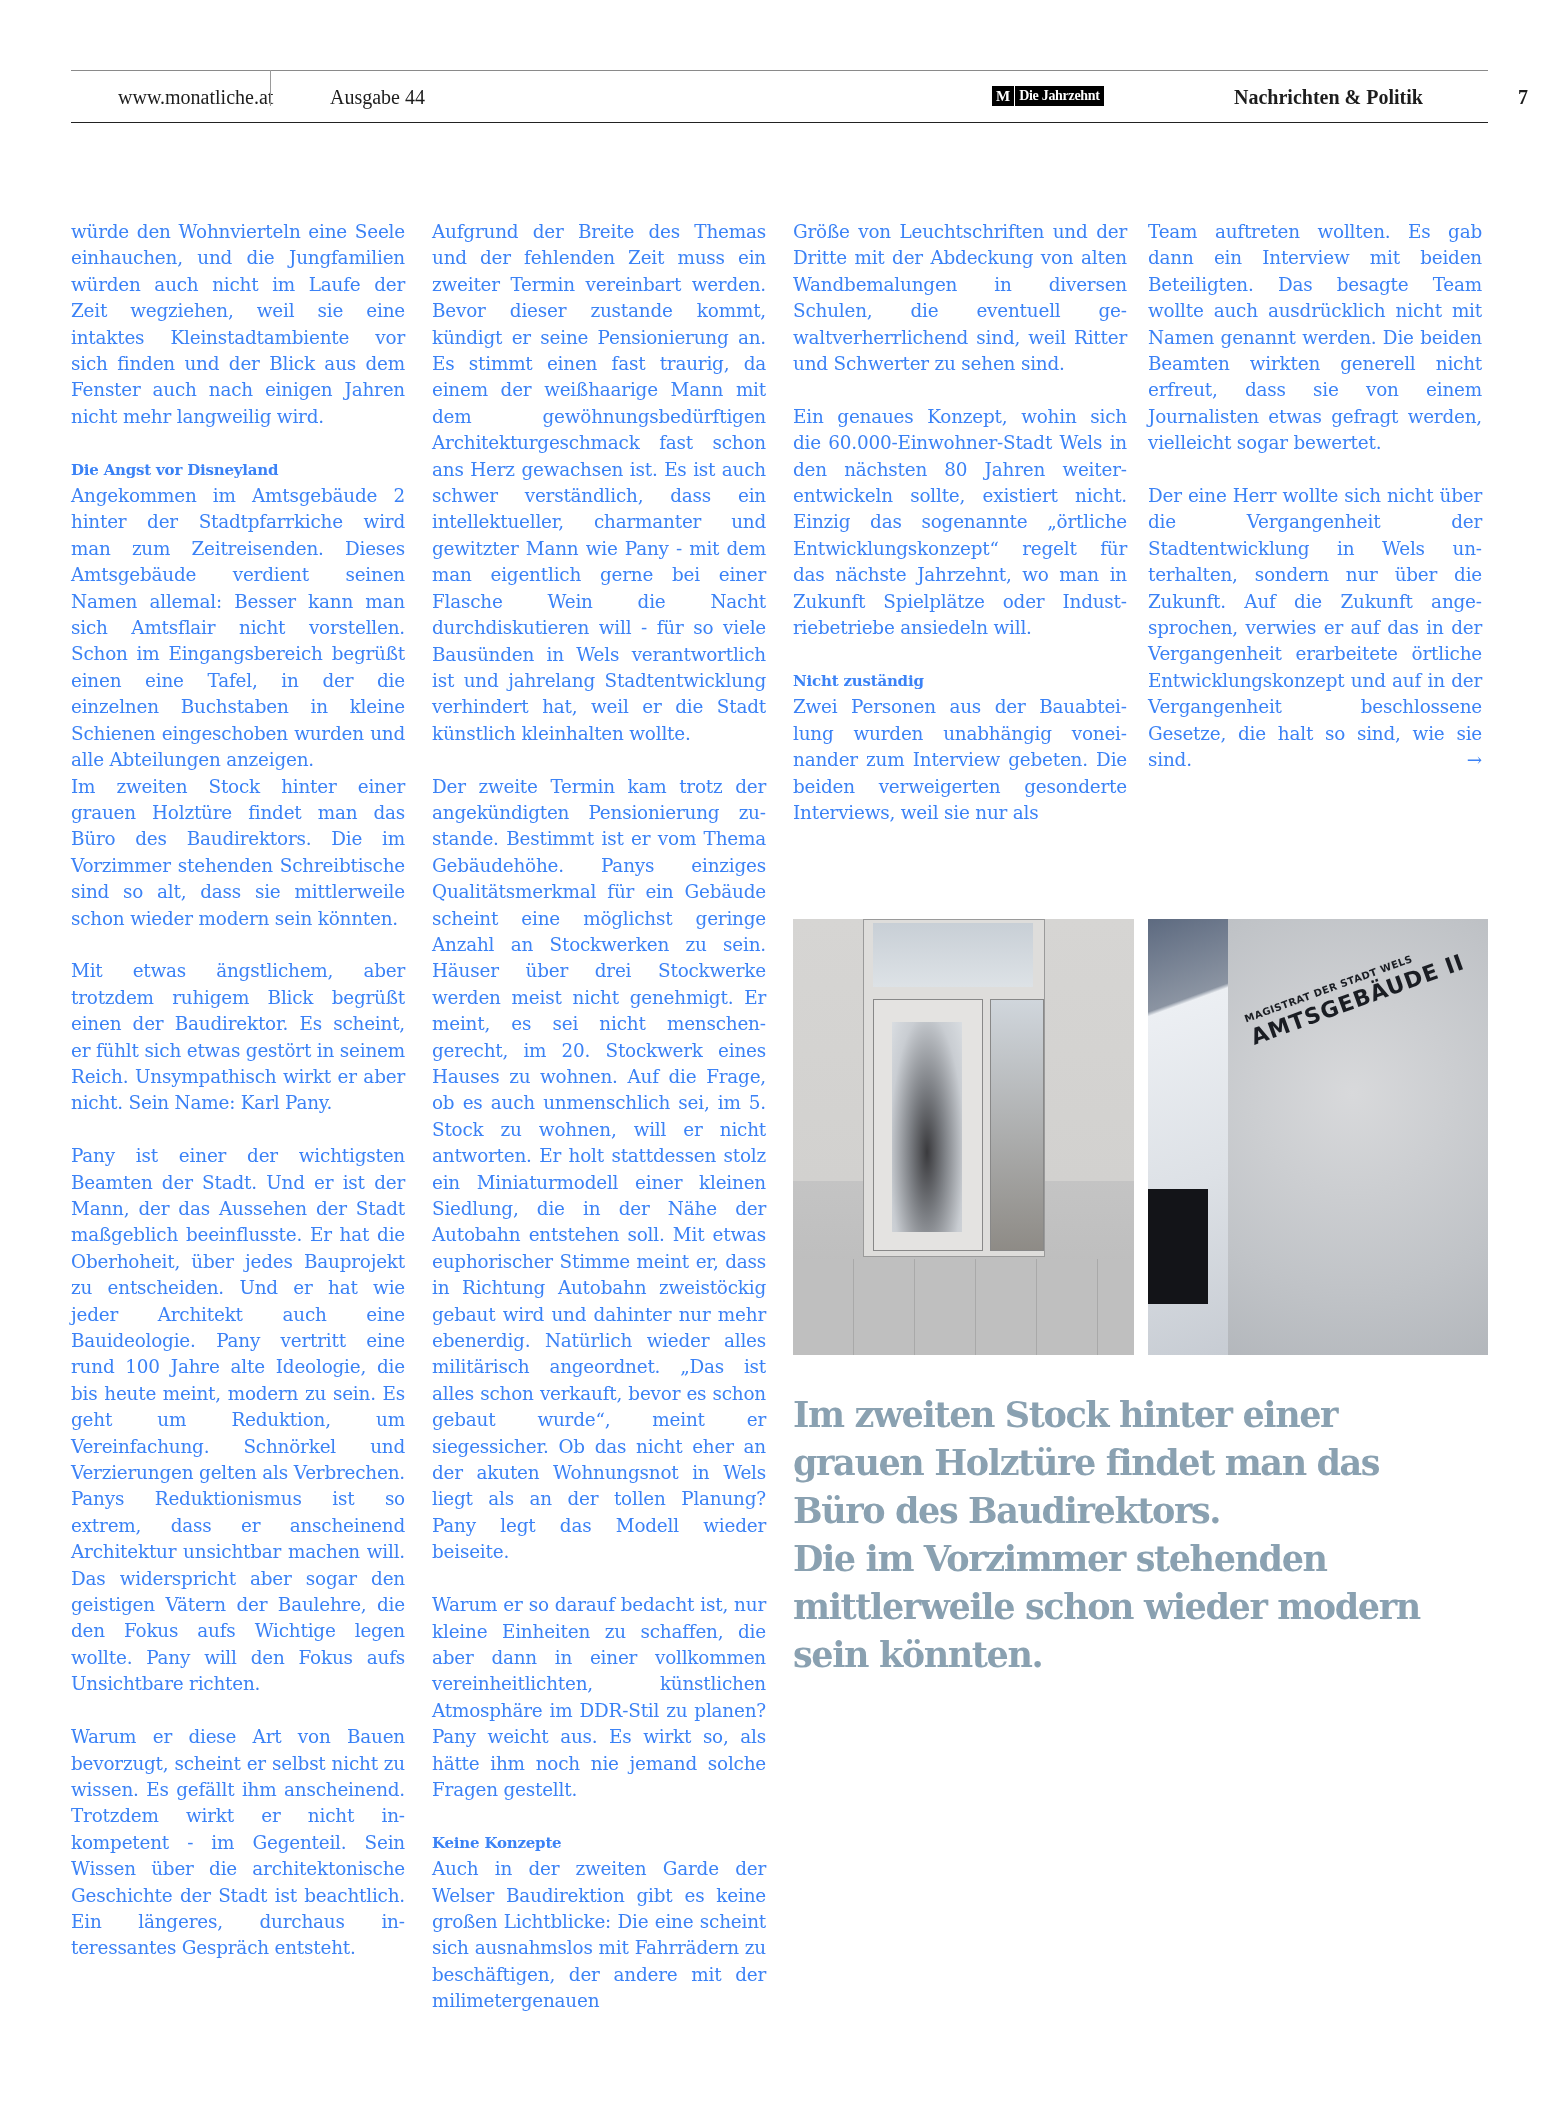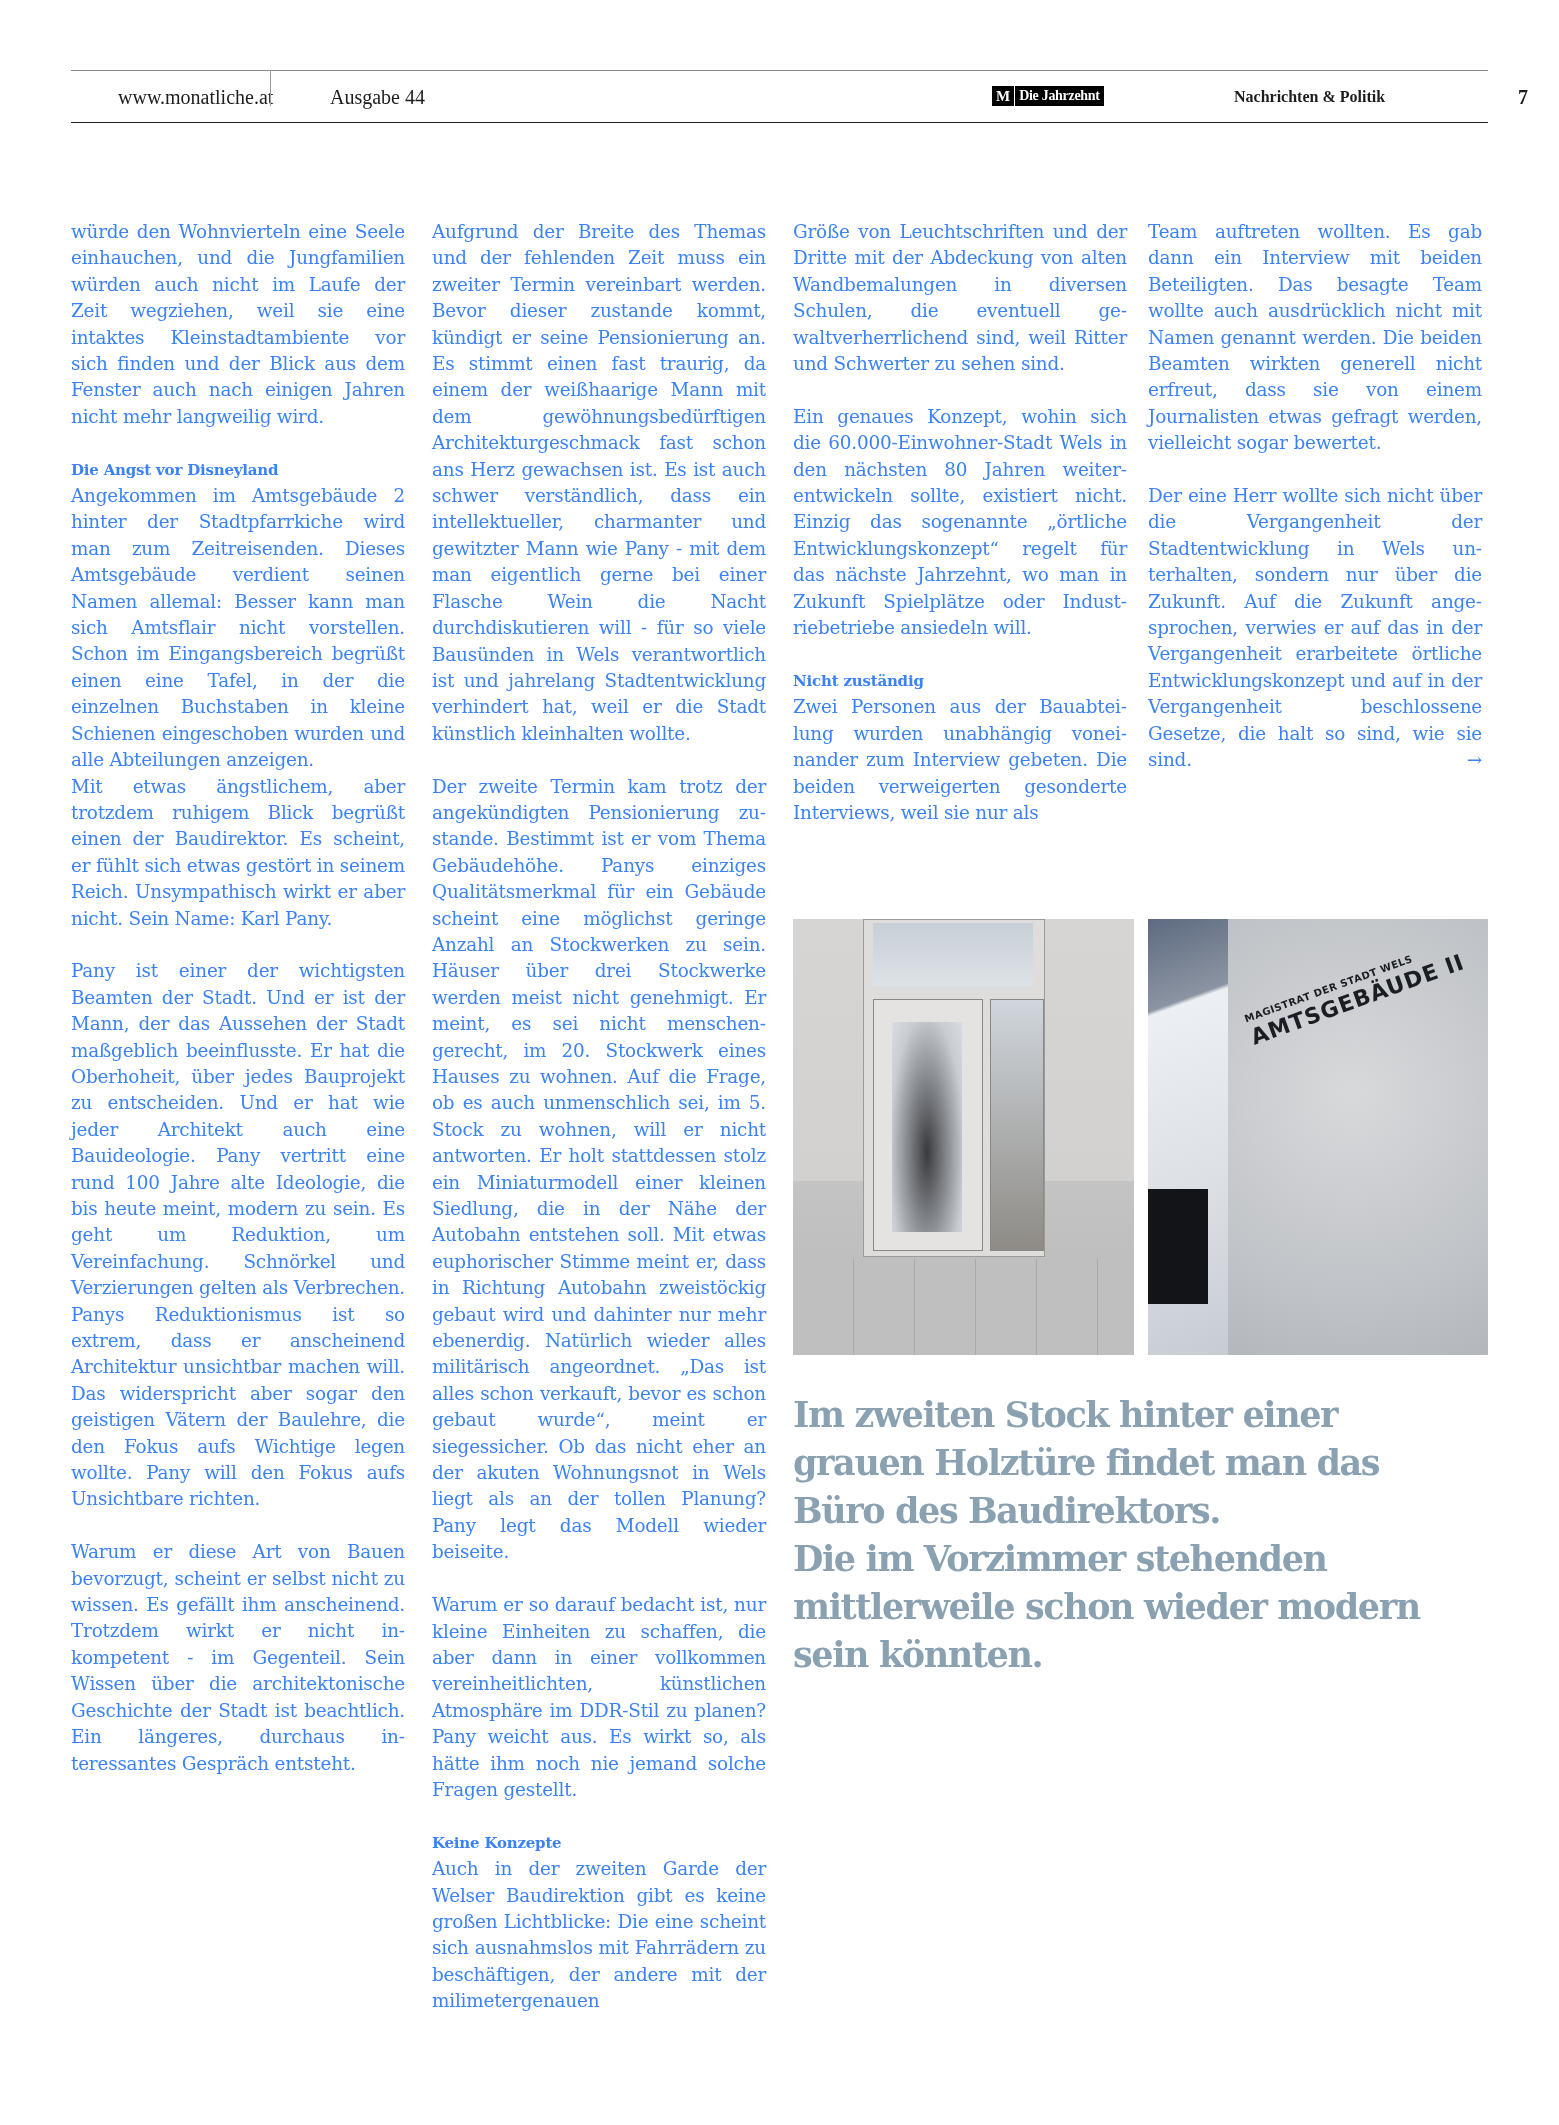--- a/index.html
+++ b/index.html
@@ -12,21 +12,21 @@
   .hdr { position:absolute; top:84px; height:26px; line-height:26px;
          font-family:"Liberation Serif", serif; font-size:20px; color:#1d1d1d;margin-left:47px; }
   .hdr-url { left:71px; }
   .hdr-sep { position:absolute; left:270px; top:70px; width:1px; height:36px; background:#9a9a9a; }
   .hdr-issue { left:283px; }
   .logo { position:absolute; left:992px; top:86px; height:20px; display:flex; align-items:stretch; background:#000; }
   .logo-m { color:#fff; font-family:"Liberation Serif", serif; font-weight:bold; font-size:15px; line-height:20px;
             padding:0 4px; border-right:1px solid #fff; }
   .logo-name { color:#fff; font-family:"Liberation Serif", serif; font-weight:bold; font-size:14px; line-height:20px;
                padding:0 4px; letter-spacing:-0.3px; }
-  .hdr-section { left:1187px; font-weight:bold; font-size:16px; }
+  .hdr-section { left:1187px; font-weight:bold; font-size:20px; }
   .hdr-page { left:1471px; font-weight:bold; font-size:20px; }
 
   
   .col { position:absolute; top:219px; width:334px;
          font-family:"DejaVu Serif", serif; font-size:18.4px; line-height:26.4px;
          text-align:justify; hyphens:manual; color:#3b82f6; letter-spacing:-0.2px; }
   .col p { margin:0 0 26.4px 0; }
   .col p.tight { margin-bottom:0; }
   .col h3 { margin:0; font-size:15px; line-height:26.4px; font-weight:bold; }
   .c1 { left:71px; }
@@ -75,20 +75,21 @@
   <span class="logo-name">Die Jahrzehnt</span>
 </div>
 <span class="hdr hdr-section">Nachrichten &amp; Politik</span>
 <span class="hdr hdr-page">7</span>
 <div class="rule-bottom"></div>
 
 <div class="col c1">
   <p>würde den Wohnvierteln eine Seele einhauchen, und die Jung­familien würden auch nicht im Laufe der Zeit wegziehen, weil sie eine intaktes Kleinstadtam­biente vor sich finden und der Blick aus dem Fenster auch nach einigen Jahren nicht mehr lang­weilig wird.</p>
   <h3>Die Angst vor Disneyland</h3>
   <p class="tight">Angekommen im Amtsgebäude 2 hinter der Stadtpfarrkiche wird man zum Zeitreisenden. Dieses Amtsgebäude verdient seinen Namen allemal: Besser kann man sich Amtsflair nicht vorstellen. Schon im Eingangsbereich be­grüßt einen eine Tafel, in der die einzelnen Buchstaben in kleine Schienen eingeschoben wurden und alle Abteilungen anzeigen.</p>
+  <p>Im zweiten Stock hinter einer grauen Holztüre findet man das Büro des Baudirektors. Die im Vorzimmer stehenden Schreibti­sche sind so alt, dass sie mittler­weile schon wieder modern sein könnten.</p>
   <p>Mit etwas ängstlichem, aber trotzdem ruhigem Blick be­grüßt einen der Baudirektor. Es scheint, er fühlt sich etwas ge­stört in seinem Reich. Unsympa­thisch wirkt er aber nicht. Sein Name: Karl Pany.</p>
   <p>Pany ist einer der wichtigsten Beamten der Stadt. Und er ist der Mann, der das Aussehen der Stadt maßgeblich beeinflusste. Er hat die Oberhoheit, über jedes Bau­projekt zu entscheiden. Und er hat wie jeder Architekt auch eine Bauideologie. Pany vertritt eine rund 100 Jahre alte Ideologie, die bis heute meint, modern zu sein. Es geht um Reduktion, um Vereinfachung. Schnörkel und Verzierungen gelten als Verbre­chen. Panys Reduktionismus ist so extrem, dass er anscheinend Architektur unsichtbar machen will. Das widerspricht aber sogar den geistigen Vätern der Baulehre, die den Fokus aufs Wichtige legen wollte. Pany will den Fokus aufs Unsichtbare richten.</p>
   <p>Warum er diese Art von Bauen bevorzugt, scheint er selbst nicht zu wissen. Es gefällt ihm anschei­nend. Trotzdem wirkt er nicht in­kompetent - im Gegenteil. Sein Wissen über die architektonische Geschichte der Stadt ist beacht­lich. Ein längeres, durchaus in­teressantes Gespräch entsteht.</p>
 </div>
 
 <div class="col c2">
   <p>Aufgrund der Breite des Themas und der fehlenden Zeit muss ein zweiter Termin vereinbart werden. Bevor dieser zustande kommt, kündigt er seine Pen­sionierung an. Es stimmt einen fast traurig, da einem der weiß­haarige Mann mit dem gewöh­nungsbedürftigen Architektur­geschmack fast schon ans Herz gewachsen ist. Es ist auch schwer verständlich, dass ein intellektu­eller, charmanter und gewitzter Mann wie Pany - mit dem man eigentlich gerne bei einer Flasche Wein die Nacht durchdiskutieren will - für so viele Bausünden in Wels verantwortlich ist und jah­relang Stadtentwicklung verhin­dert hat, weil er die Stadt künst­lich kleinhalten wollte.</p>
   <p>Der zweite Termin kam trotz der angekündigten Pensionierung zu­stande. Bestimmt ist er vom The­ma Gebäudehöhe. Panys einziges Qualitätsmerkmal für ein Gebäu­de scheint eine möglichst geringe Anzahl an Stockwerken zu sein. Häuser über drei Stockwerke werden meist nicht genehmigt. Er meint, es sei nicht menschen­gerecht, im 20. Stockwerk eines Hauses zu wohnen. Auf die Frage, ob es auch unmenschlich sei, im 5. Stock zu wohnen, will er nicht antworten. Er holt stattdessen stolz ein Miniaturmodell einer kleinen Siedlung, die in der Nähe der Autobahn entstehen soll. Mit etwas euphorischer Stimme meint er, dass in Richtung Auto­bahn zweistöckig gebaut wird und dahinter nur mehr ebenerdig. Natürlich wieder alles militärisch angeordnet. „Das ist alles schon verkauft, bevor es schon gebaut wurde“, meint er siegessicher. Ob das nicht eher an der akuten Wohnungsnot in Wels liegt als an der tollen Planung? Pany legt das Modell wieder beiseite.</p>
   <p>Warum er so darauf bedacht ist, nur kleine Einheiten zu schaffen, die aber dann in einer vollkom­men vereinheitlichten, künst­lichen Atmosphäre im DDR-Stil zu planen? Pany weicht aus. Es wirkt so, als hätte ihm noch nie jemand solche Fragen gestellt.</p>
   <h3>Keine Konzepte</h3>

